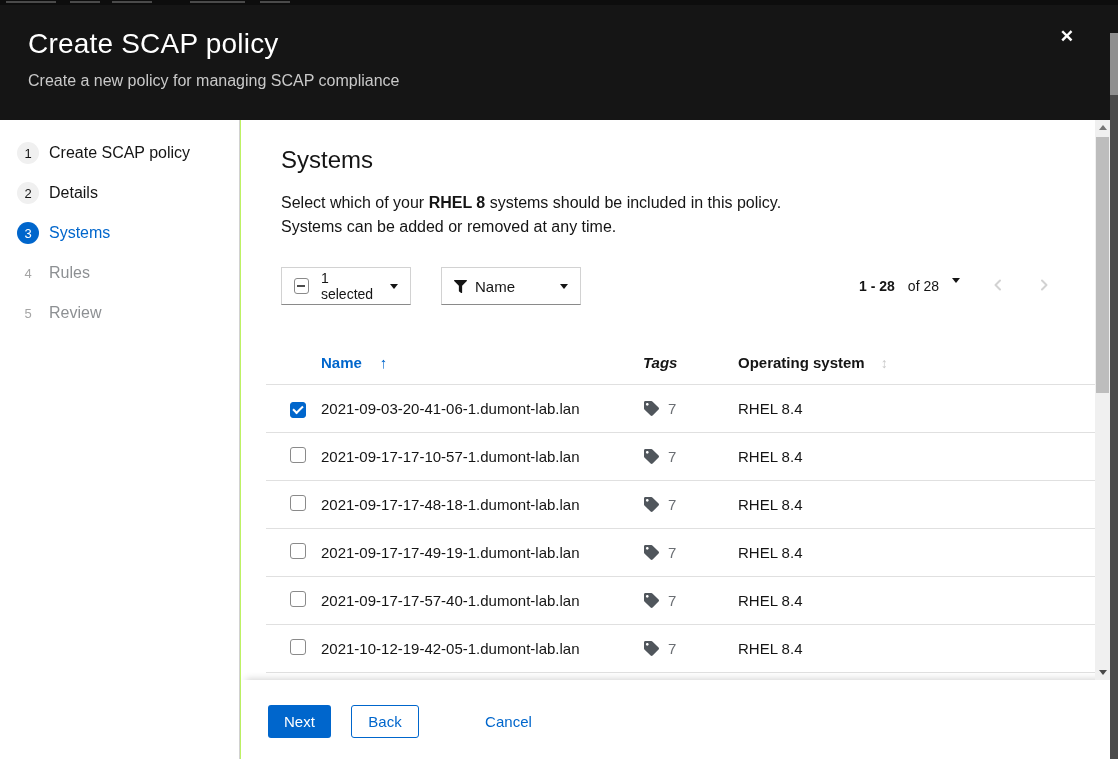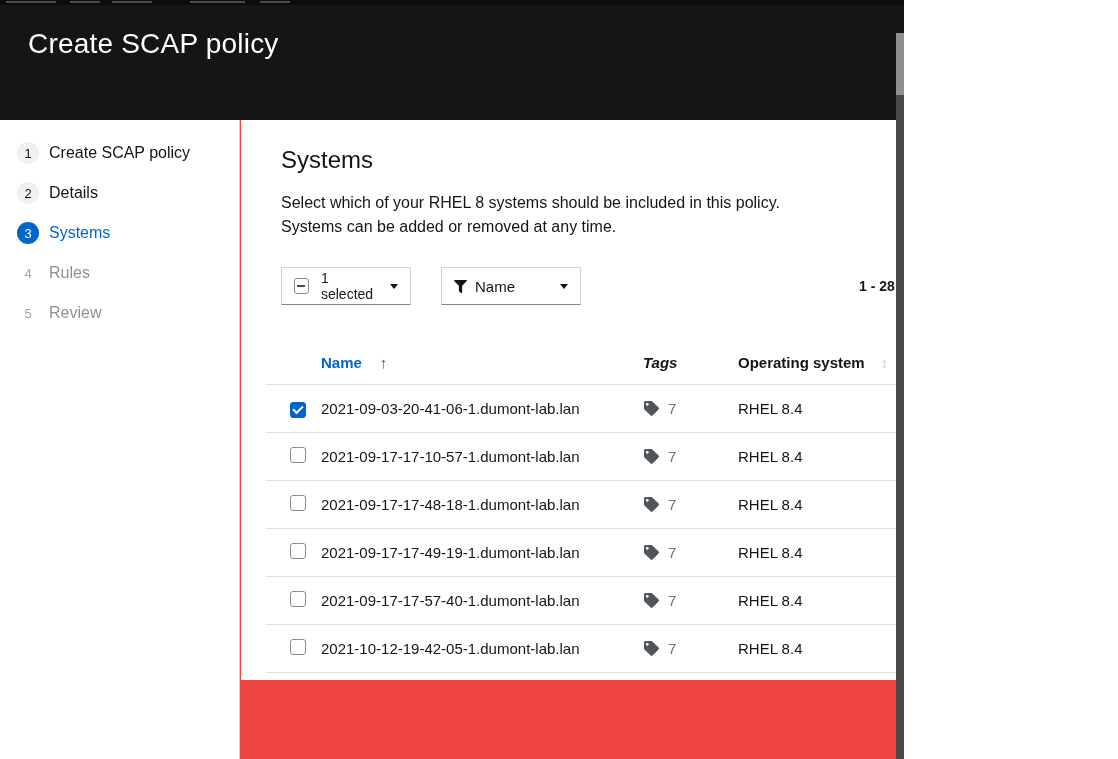--- a/index.html
+++ b/index.html
@@ -1,19 +1,19 @@
 <!DOCTYPE html>
 <html><head>
 <meta charset="utf-8">
 <style>
   * { margin:0; padding:0; box-sizing:border-box; }
   html,body { background:#fff; }
   .screen {
-    position:relative; width:904px; height:759px; overflow:hidden;
-    font-family:"Liberation Sans", sans-serif; background:#ef4444;
+    position:relative; width:1118px; height:759px; overflow:hidden;
+    font-family:"Liberation Sans", sans-serif; background:#bef264;
   }
 
   
   .page-remnant { position:absolute; top:0; left:0; width:1118px; height:5px; background:#0d0d0d; z-index:6; }
   .page-remnant i { position:absolute; top:1px; height:2px; background:#4a4a4a; }
   .page-scrollbar { position:absolute; top:33px; right:0; width:8px; height:726px; background:#4a4a4a; z-index:7; }
   .page-scrollbar .pthumb { position:absolute; top:0; left:0; width:8px; height:62px; background:#8f8f8f; }
 
   
   .modal-header { position:absolute; top:0; left:0; width:1118px; height:120px; background:#151515; padding:28px 0 0 28px; }
@@ -33,21 +33,21 @@
   .step--current .step-num { background:#0066cc; color:#fff; }
   .step--current .step-label { color:#0066cc; }
   .step--disabled .step-num { background:transparent; color:#a5a5a5; }
   .step--disabled .step-label { color:#8d9093; }
 
   
   .wizard-main { position:absolute; left:241px; top:120px; width:854px; height:560px; background:#fff;
     overflow:hidden; padding:13px 0 0 40px; }
   .content-title { font-size:24px; font-weight:400; color:#151515; margin-top:12px; line-height:30px; }
   .content-desc { font-size:16px; color:#151515; line-height:24px; margin-top:16px; }
-  .content-desc b { font-weight:400; }
+  .content-desc b { font-weight:700; }
 
   
   .toolbar { margin-top:28px; height:38px; display:flex; align-items:center; padding-right:45px; }
   .ctrl { height:38px; background:#fff; border:1px solid #d2d2d2; border-bottom-color:#8a8a8a;
     display:flex; align-items:center; font-size:14px; color:#151515; cursor:pointer; }
   .bulk-select { width:130px; padding:12px 12px; }
   .bulk-label { margin-left:12px; }
   .caret { width:0; height:0; border-left:4px solid transparent; border-right:4px solid transparent;
     border-top:5px solid #151515; display:inline-block; }
   .bulk-select .caret { margin-left:10px; }
@@ -105,20 +105,21 @@
   .btn-secondary { background:#fff; color:#0066cc; border:1px solid #0066cc; padding:0 16px; margin-left:16px; }
   .btn-link { background:none; border:none; color:#0066cc; padding:0; margin-left:62px; }
 </style>
 </head>
 <body>
 
 <div class="screen">
 
   <div class="modal-header">
     <div class="modal-title">Create SCAP policy</div>
+    <div class="modal-subtitle">Create a new policy for managing SCAP compliance</div>
     <button class="close-btn">✕</button>
   </div>
 
   <div class="page-remnant">
     <i style="left:6px;width:50px"></i>
       <i style="left:70px;width:30px"></i>
     <i style="left:112px;width:40px"></i>
       <i style="left:190px;width:55px"></i>
       <i style="left:260px;width:30px"></i>
   </div>
@@ -284,14 +285,19 @@
   <div class="content-scrollbar">
     <div class="sb-up">
         <span class="tri-up"></span>
       </div>
     <div class="sb-thumb"></div>
     <div class="sb-down">
         <span class="tri-down"></span>
       </div>
   </div>
 
+  <div class="wizard-footer">
+    <button class="btn btn-primary">Next</button>
+    <button class="btn btn-secondary">Back</button>
+    <button class="btn btn-link">Cancel</button>
+  </div>
 
 </div>
 
 </body></html>

